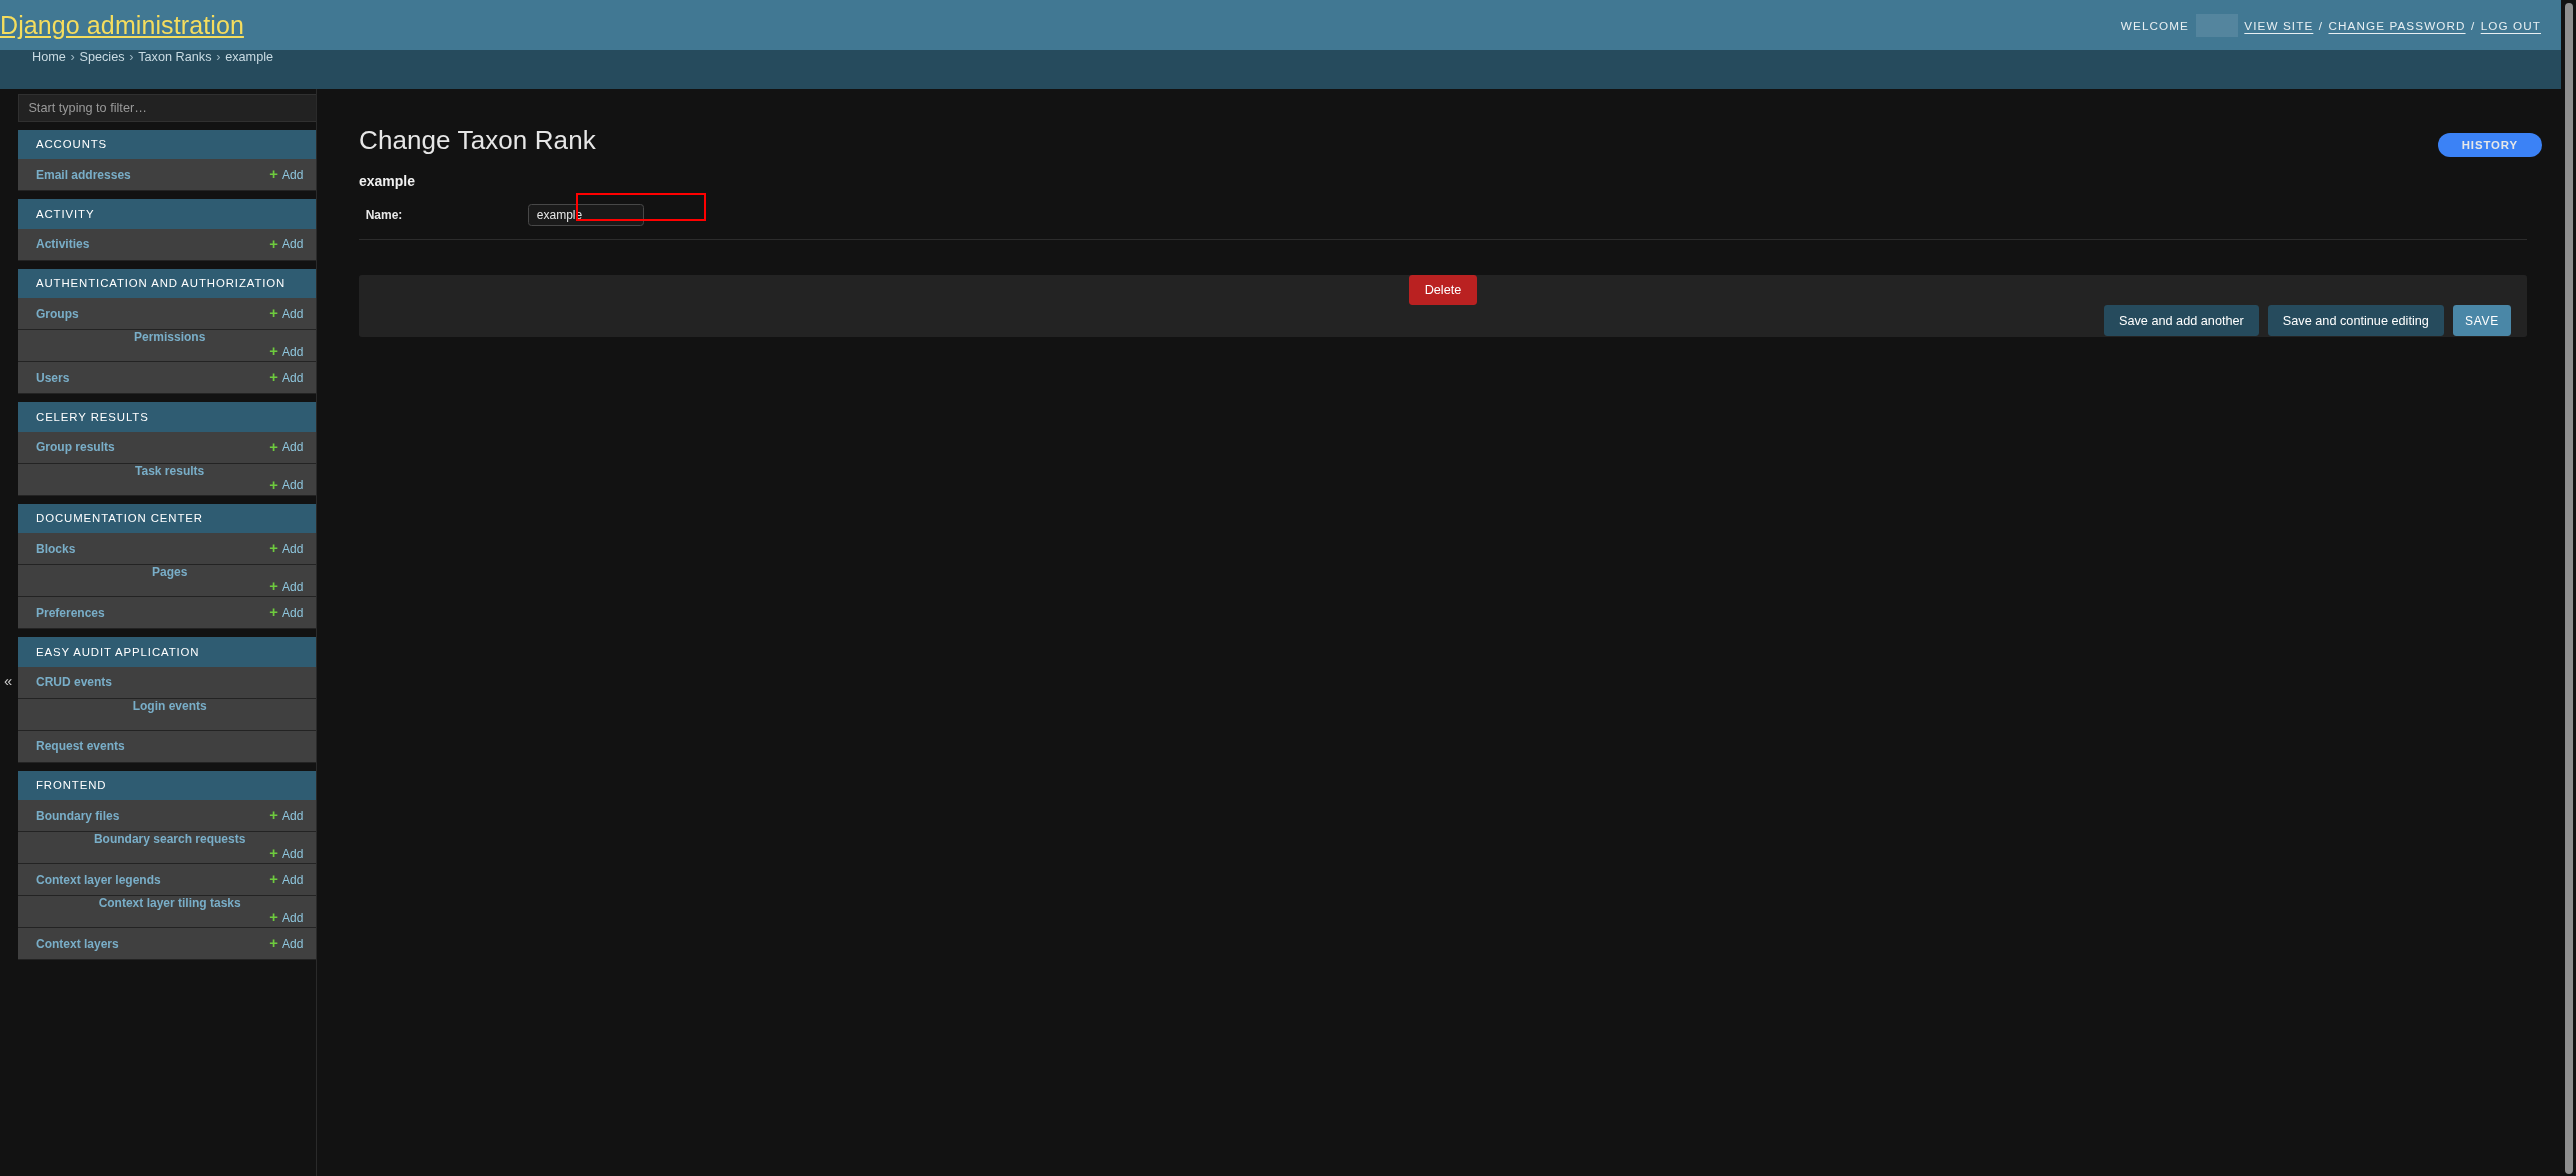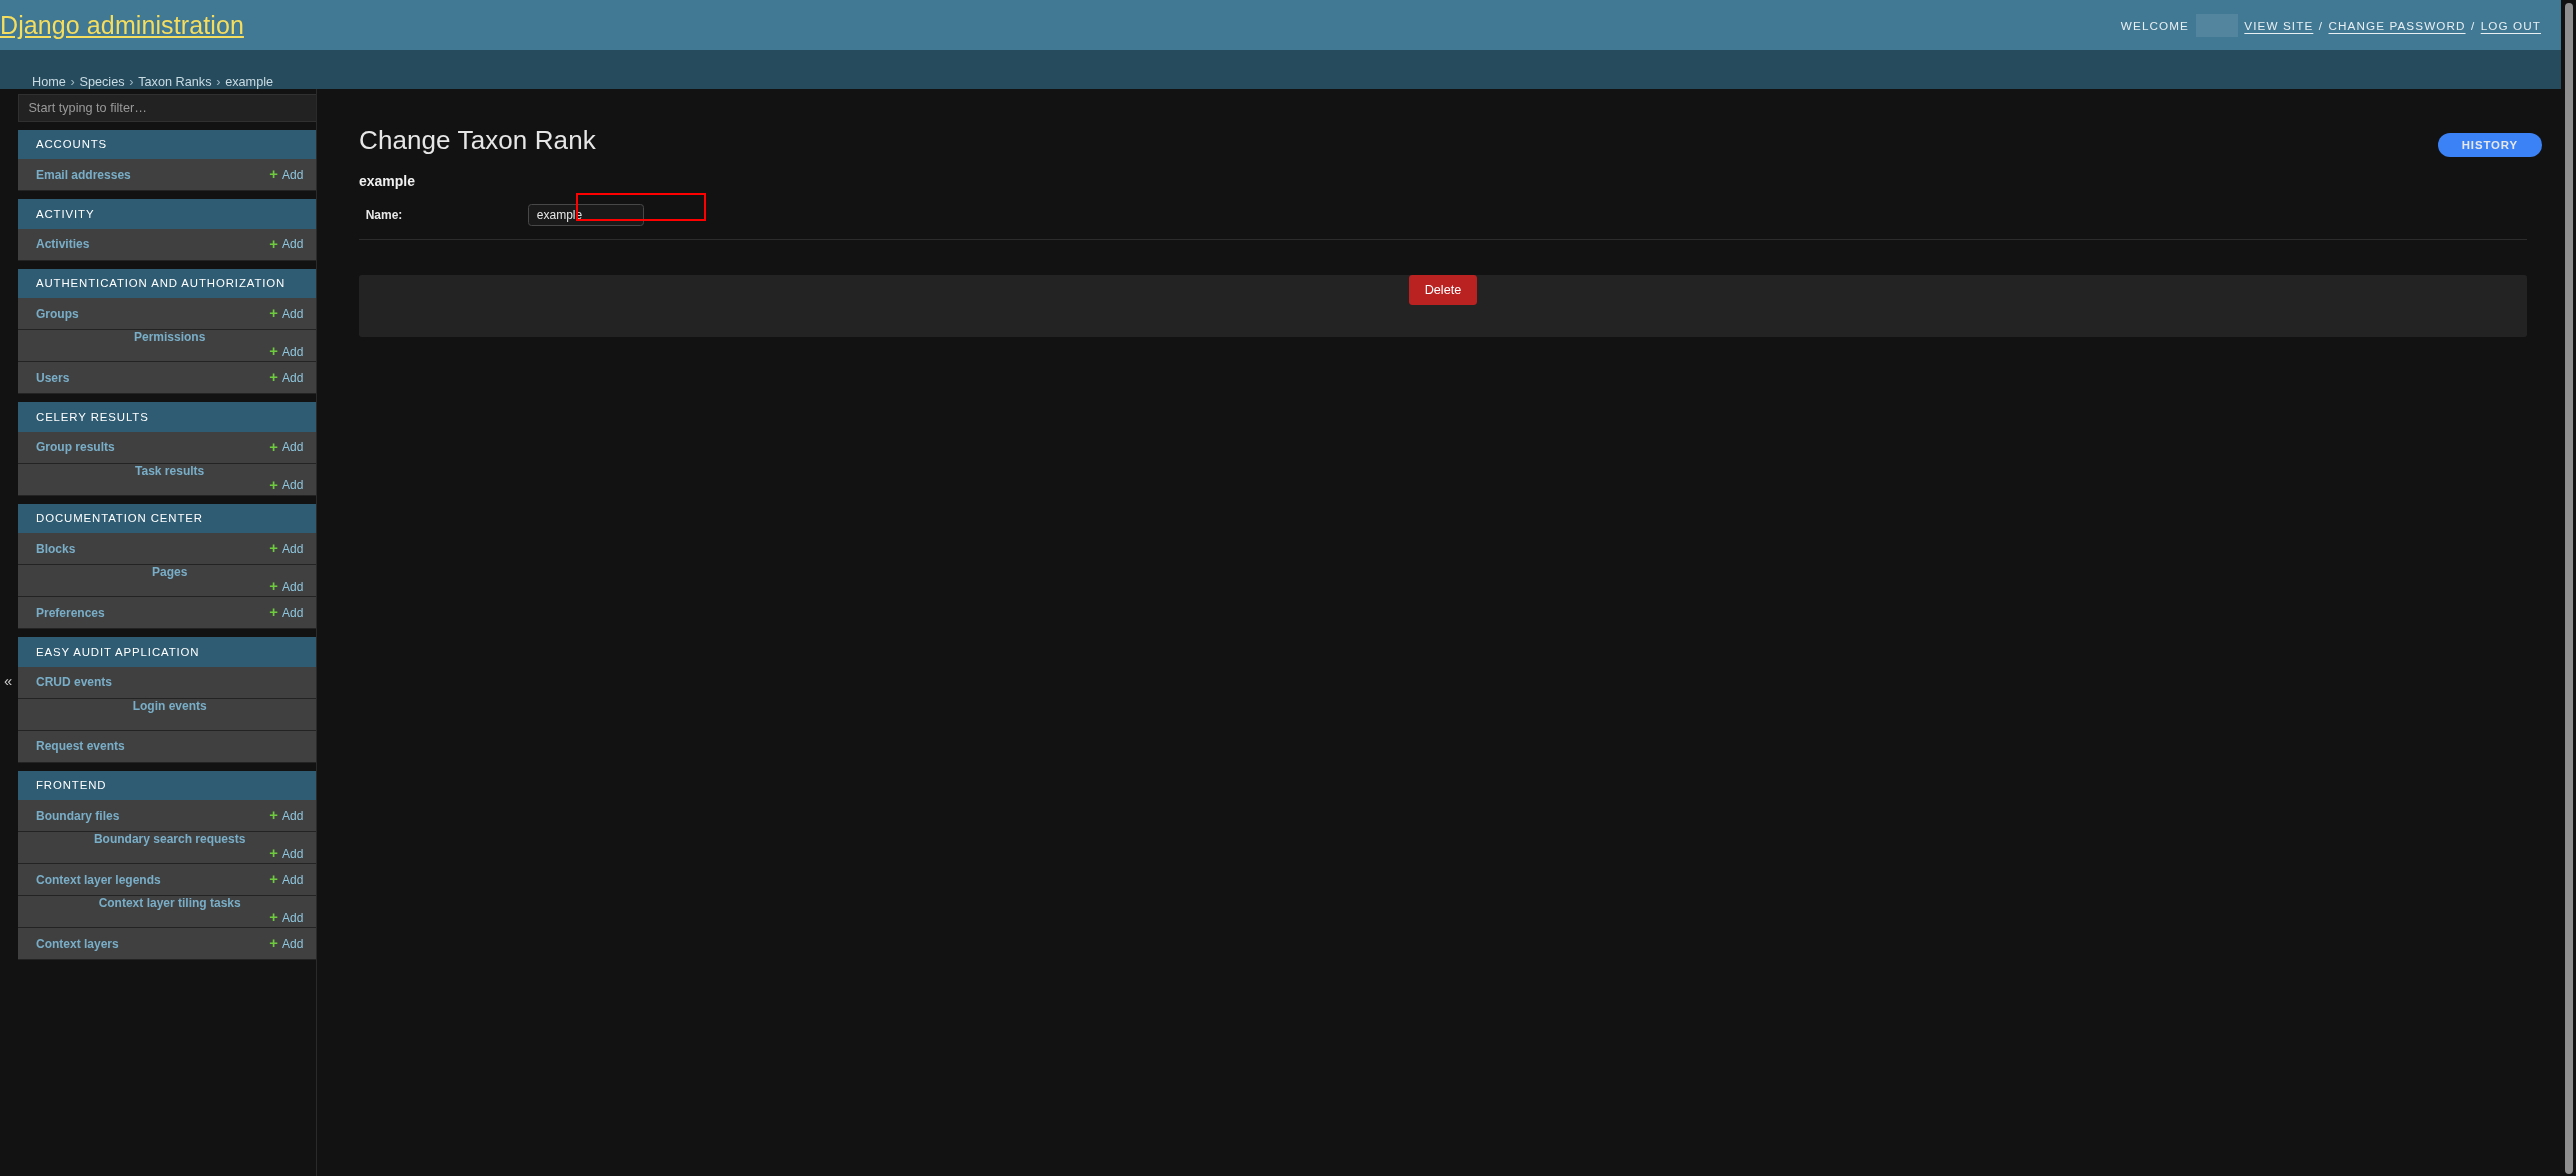--- a/index.html
+++ b/index.html
@@ -39,21 +39,21 @@
     color: #e8f0f3; text-decoration: underline;
     text-underline-offset: 2.7px;
   }
   .sep { margin: 0 5.4px; color: #e8f0f3; }
 
   
   #breadcrumbs {
     position: absolute; top: 50px; left: 0;
     width: 2561px; height: 39px;
     background: #264b5d;
-    display: flex; align-items: flex-end;
+    display: flex; align-items: flex-start;
     padding-left: 32px;
     font-size: 12.7px; color: #c9dbe3;
   }
   #breadcrumbs a { color: #c9dbe3; text-decoration: none; }
   #breadcrumbs .crumb-sep { margin: 0 4.7px; color: #9fb8c4; }
   #breadcrumbs .crumb-current { color: #c9dbe3; }
 
   
   #nav-sidebar {
     position: absolute; top: 89px; left: 18px;
@@ -422,20 +422,25 @@
       <h2 id="fieldset-heading">example</h2>
 
       <div class="form-row">
         <label class="field-label">Name:</label>
         <input id="name-input" type="text" value="example" style="">
         <div class="highlight-box"></div>
       </div>
 
       <div id="submit-row">
         <a id="delete-link" href="#">Delete</a>
+        <div class="save-group">
+          <button class="save-btn" type="button">Save and add another</button>
+          <button class="save-btn" type="button">Save and continue editing</button>
+          <button class="save-btn primary" type="button">SAVE</button>
+        </div>
       </div>
 
     </div>
   </div>
 </div>
 
 <div id="page-scrollbar">
   <div id="page-scrollbar-thumb"></div>
 </div>
 

